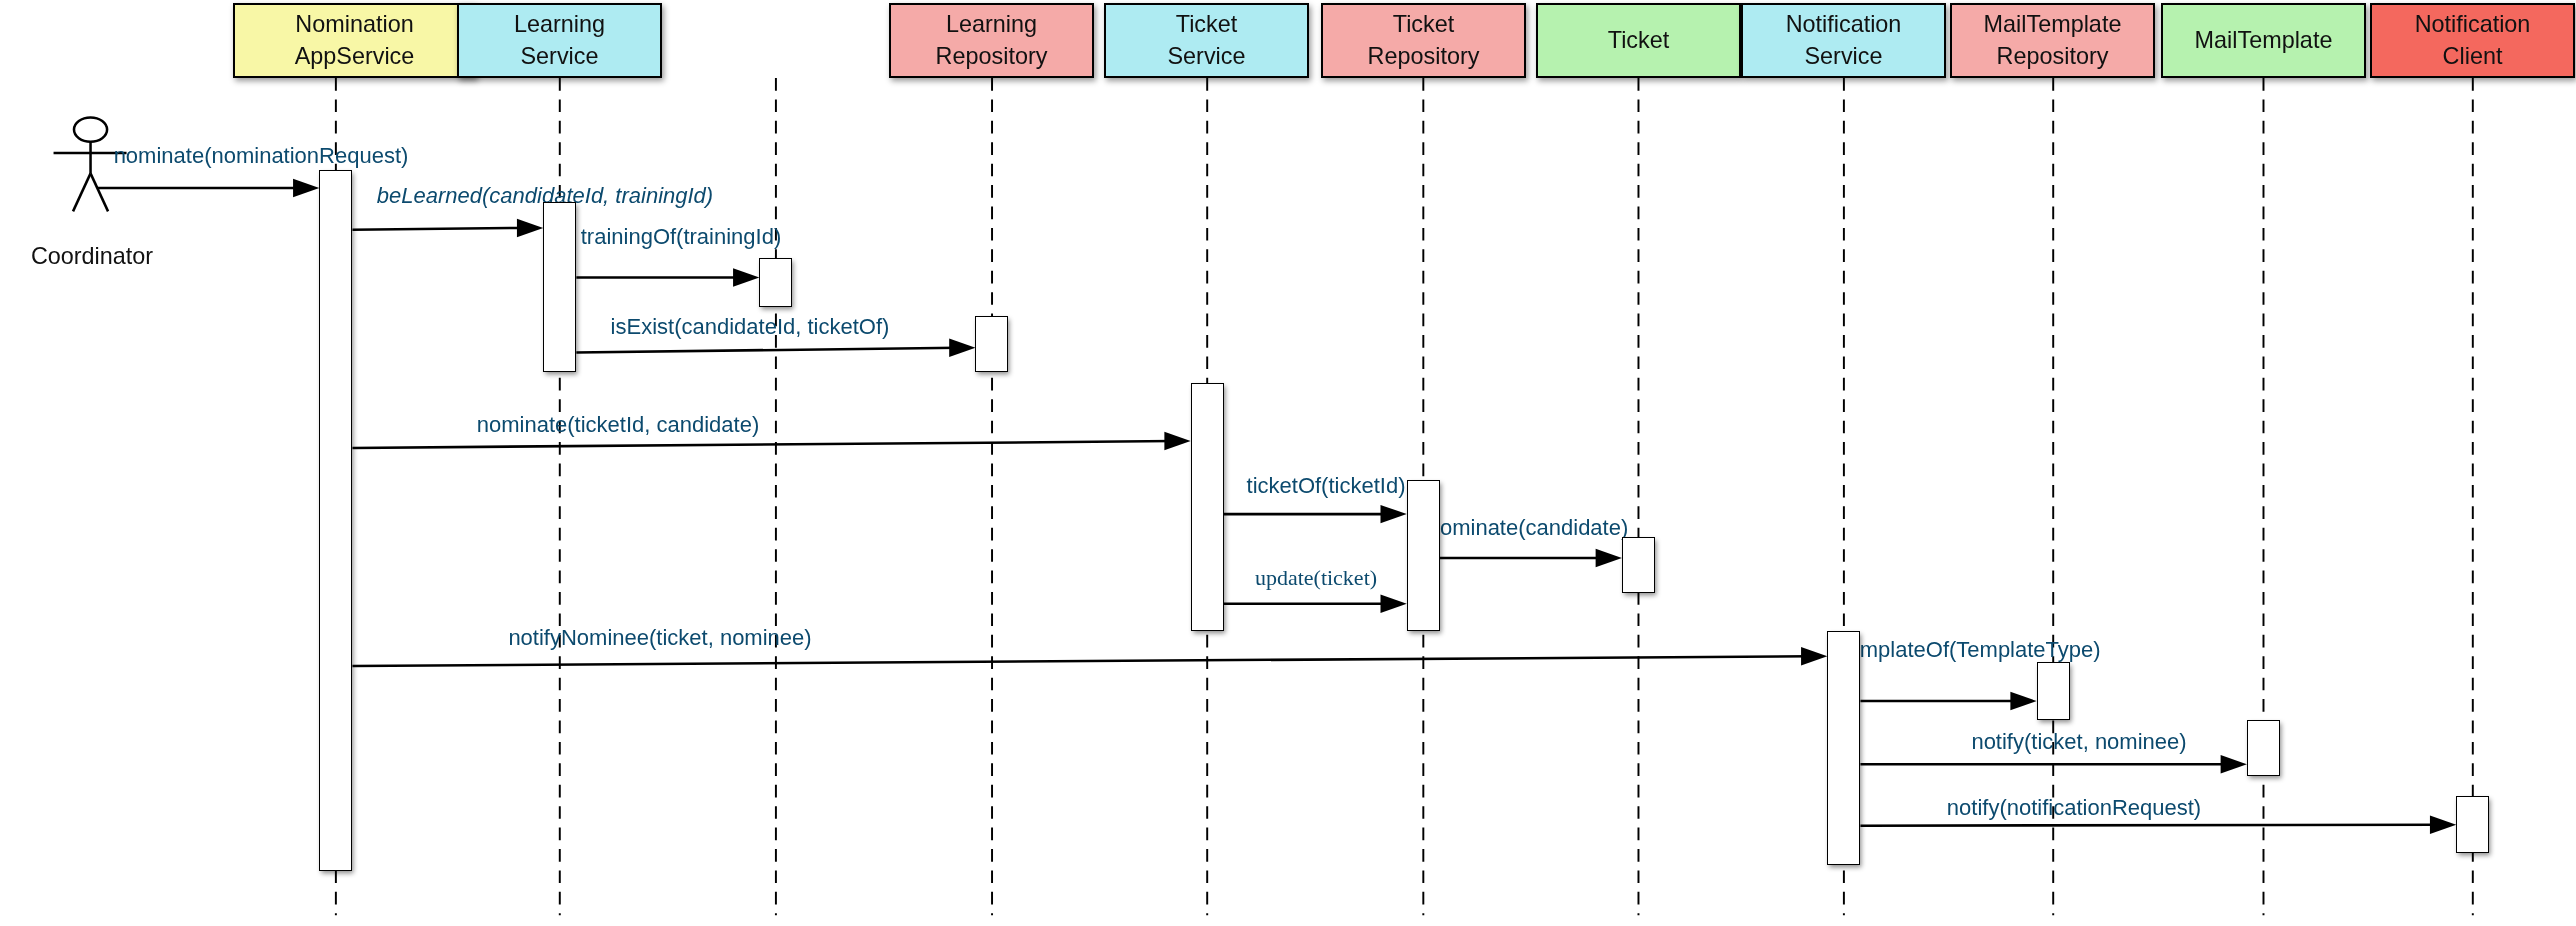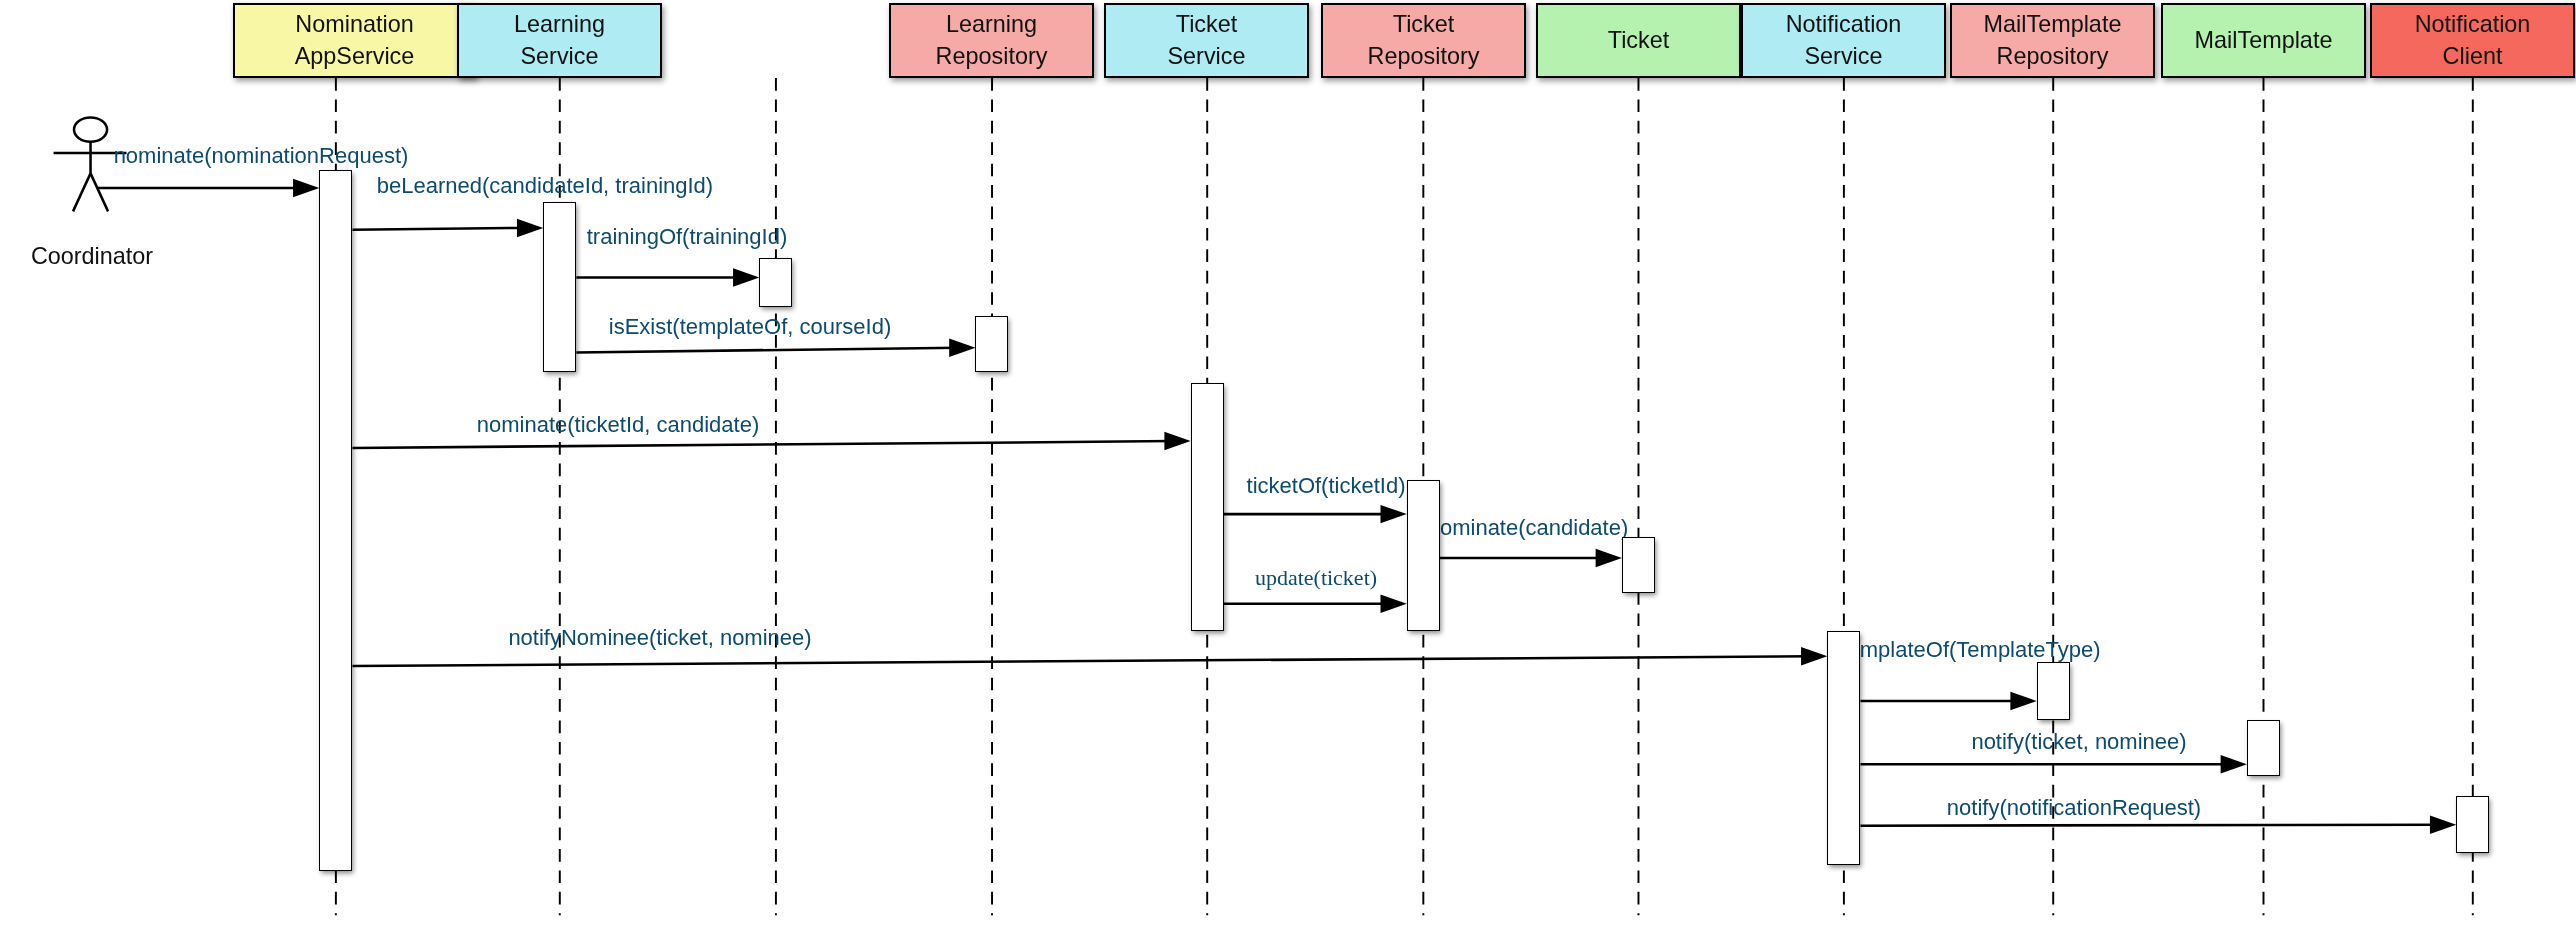--- a/index.html
+++ b/index.html
@@ -114,23 +114,23 @@
         <line x1="1911" y1="785" x2="2290" y2="785" stroke="#000000" stroke-width="2.6"></line>
         <polygon points="2308,785 2281,775.5 2281,794.5" fill="#000000"></polygon>
       </g>
       <g>
         <line x1="1911" y1="848" x2="2505" y2="847" stroke="#000000" stroke-width="2.6"></line>
         <polygon points="2523,847 2496,837.5 2496,856.5" fill="#000000"></polygon>
       </g>
     </svg>
 <div class="actor-label" style="left: 92px; top: 256px;">Coordinator</div>
     <div class="msg-label" style="left: 261px; top: 156px;">nominate(nominationRequest)</div>
-    <div class="msg-label" style="left: 545px; top: 186px;">beLearned(candidateId, trainingId)</div>
-    <div class="msg-label" style="left: 681px; top: 237px; padding-left: 12px;">trainingOf(trainingId)</div>
-    <div class="msg-label" style="left: 750px; top: 327px;">isExist(templateOf, courseId)</div>
+    <div class="msg-label" style="left: 545px; top: 196px; font-style: italic;">beLearned(candidateId, trainingId)</div>
+    <div class="msg-label" style="left: 681px; top: 237px;">trainingOf(trainingId)</div>
+    <div class="msg-label" style="left: 750px; top: 327px;">isExist(candidateId, ticketOf)</div>
     <div class="msg-label" style="left: 618px; top: 425px;">nominate(ticketId, candidate)</div>
     <div class="msg-label" style="left: 1326px; top: 486px;">ticketOf(ticketId)</div>
     <div class="msg-label" style="left: 1528px; top: 528px;">nominate(candidate)</div>
     <div class="msg-label" style="left: 1316px; top: 578px; font-family: Liberation Serif, serif;">update(ticket)</div>
     <div class="msg-label" style="left: 660px; top: 638px;">notifyNominee(ticket, nominee)</div>
     <div class="msg-label" style="left: 1971px; top: 650px;">templateOf(TemplateType)</div>
     <div class="msg-label" style="left: 2079px; top: 742px;">notify(ticket, nominee)</div>
     <div class="msg-label" style="left: 2074px; top: 808px;">notify(notificationRequest)</div>
     <div class="activation" style="left: 319px; top: 170px; width: 33px; height: 701px;"></div>
     <div class="activation" style="left: 543px; top: 202px; width: 33px; height: 170px;"></div>

